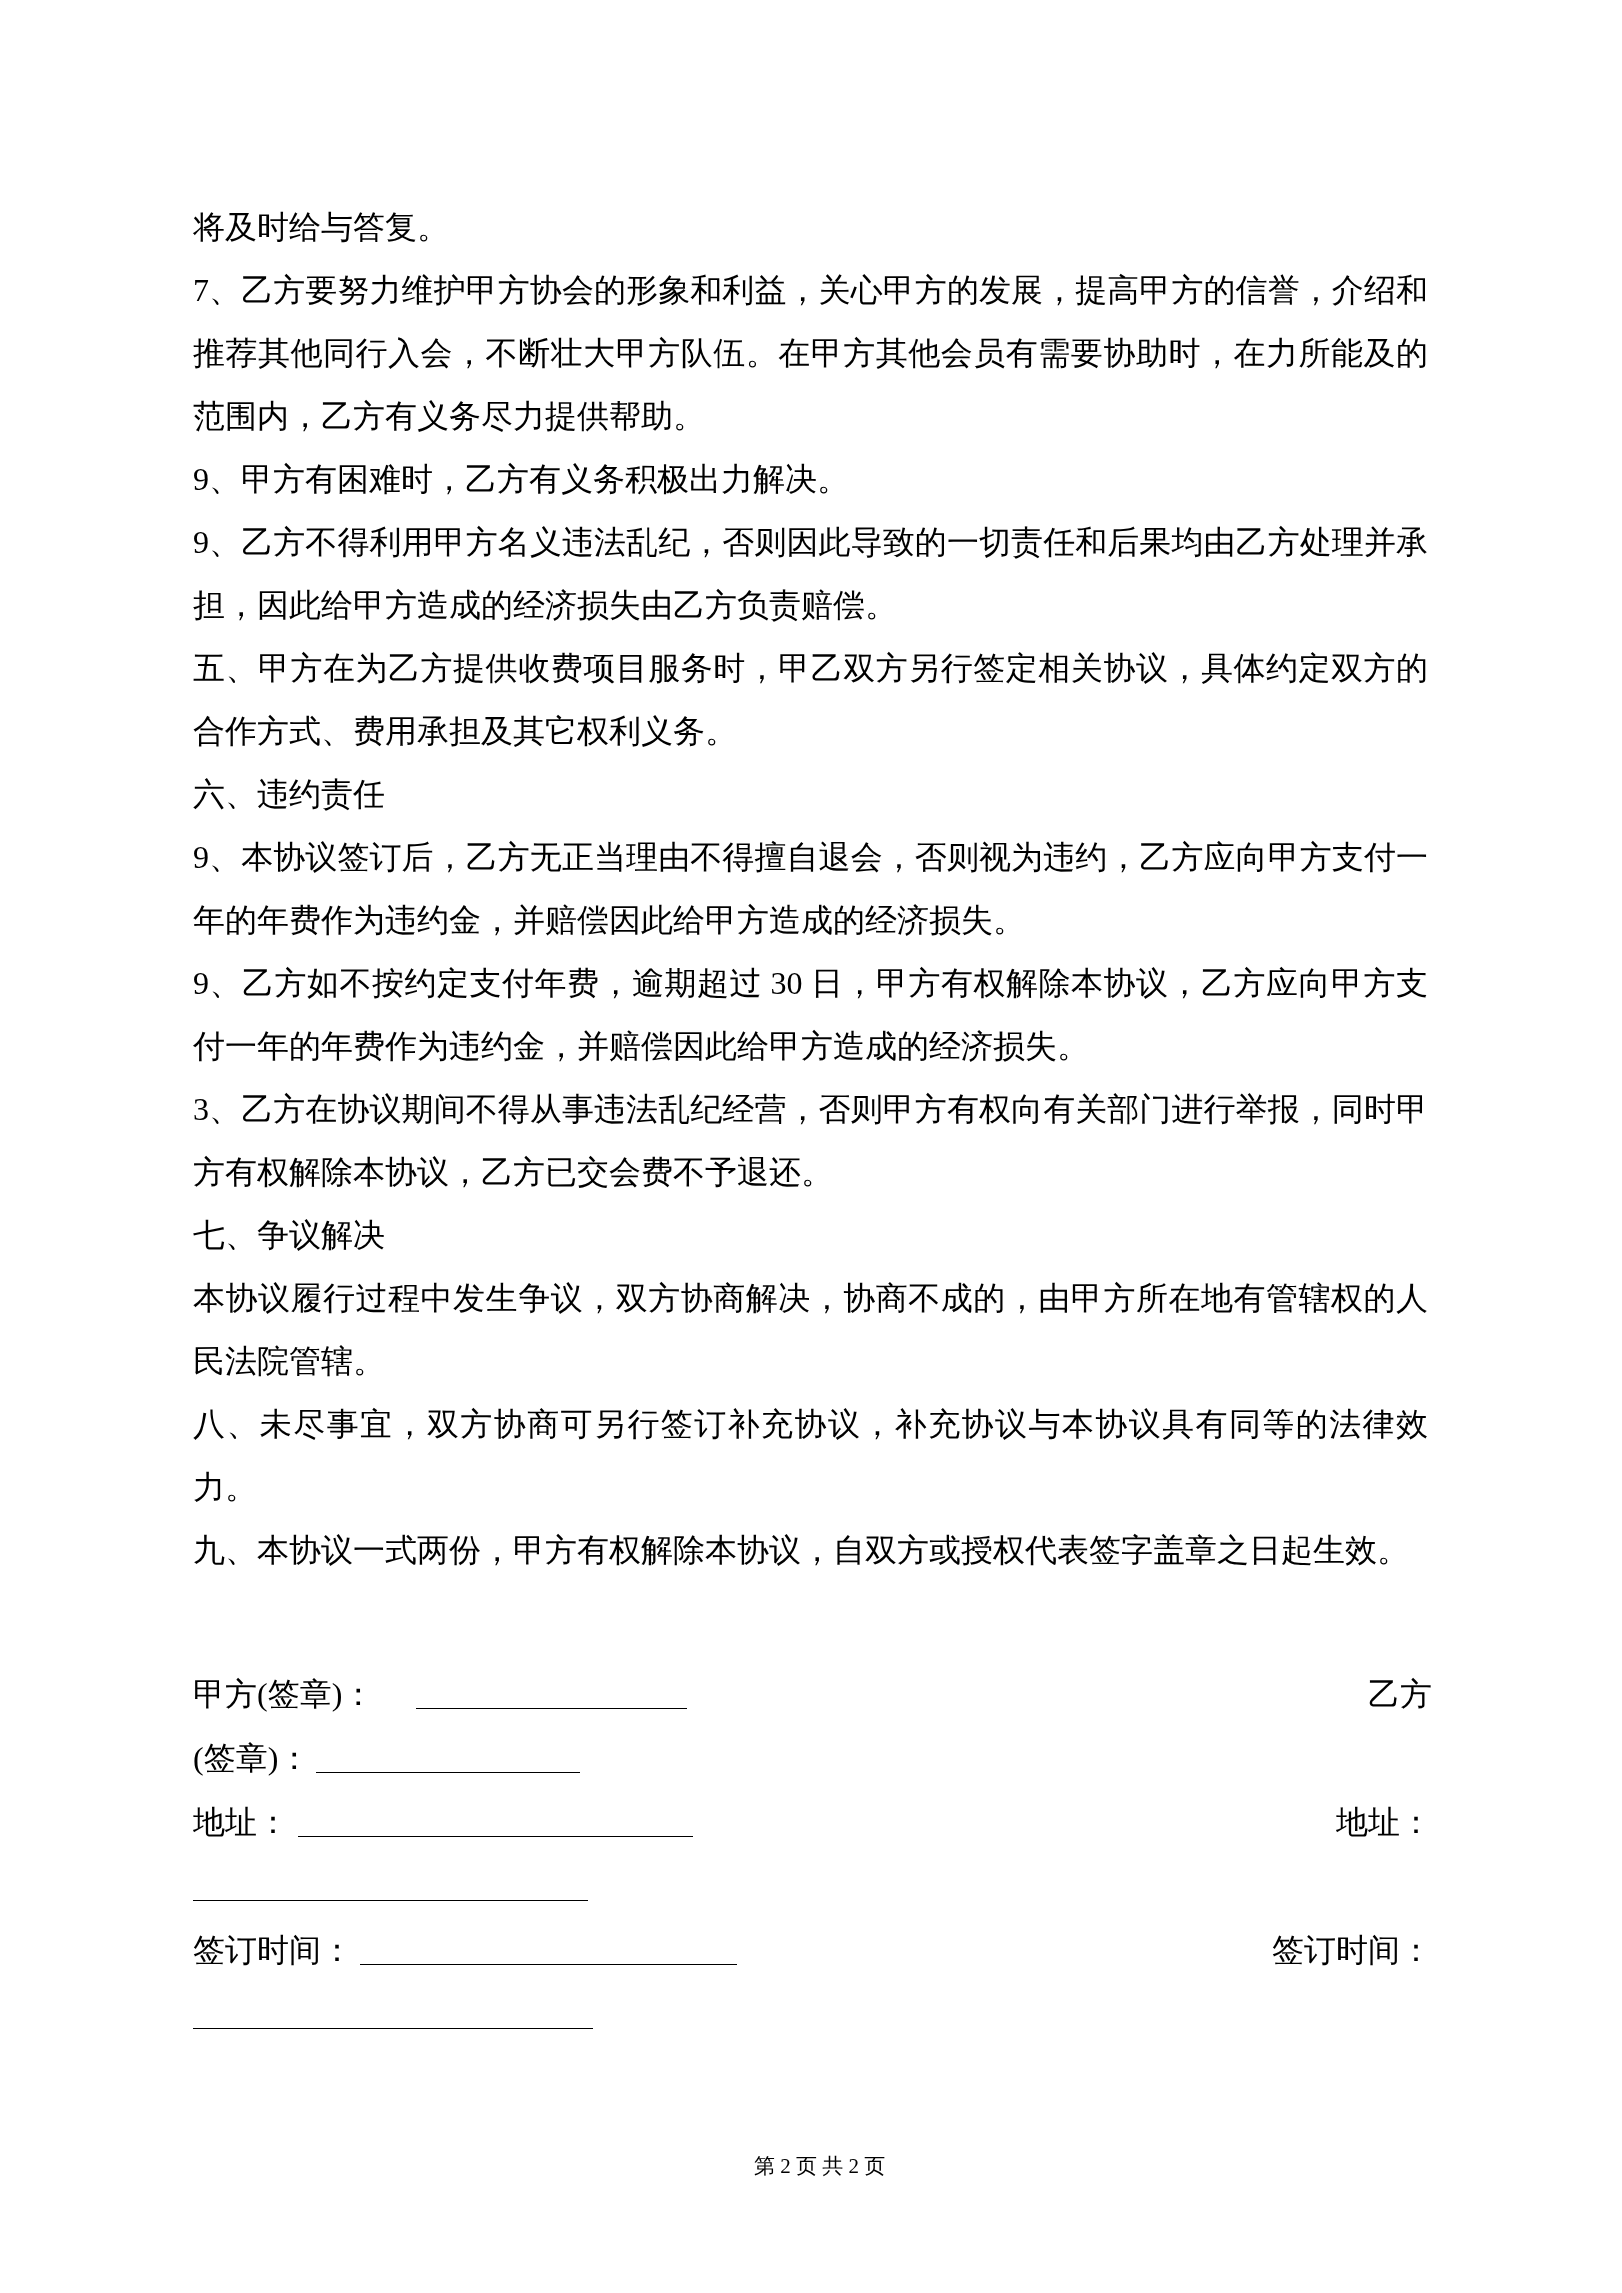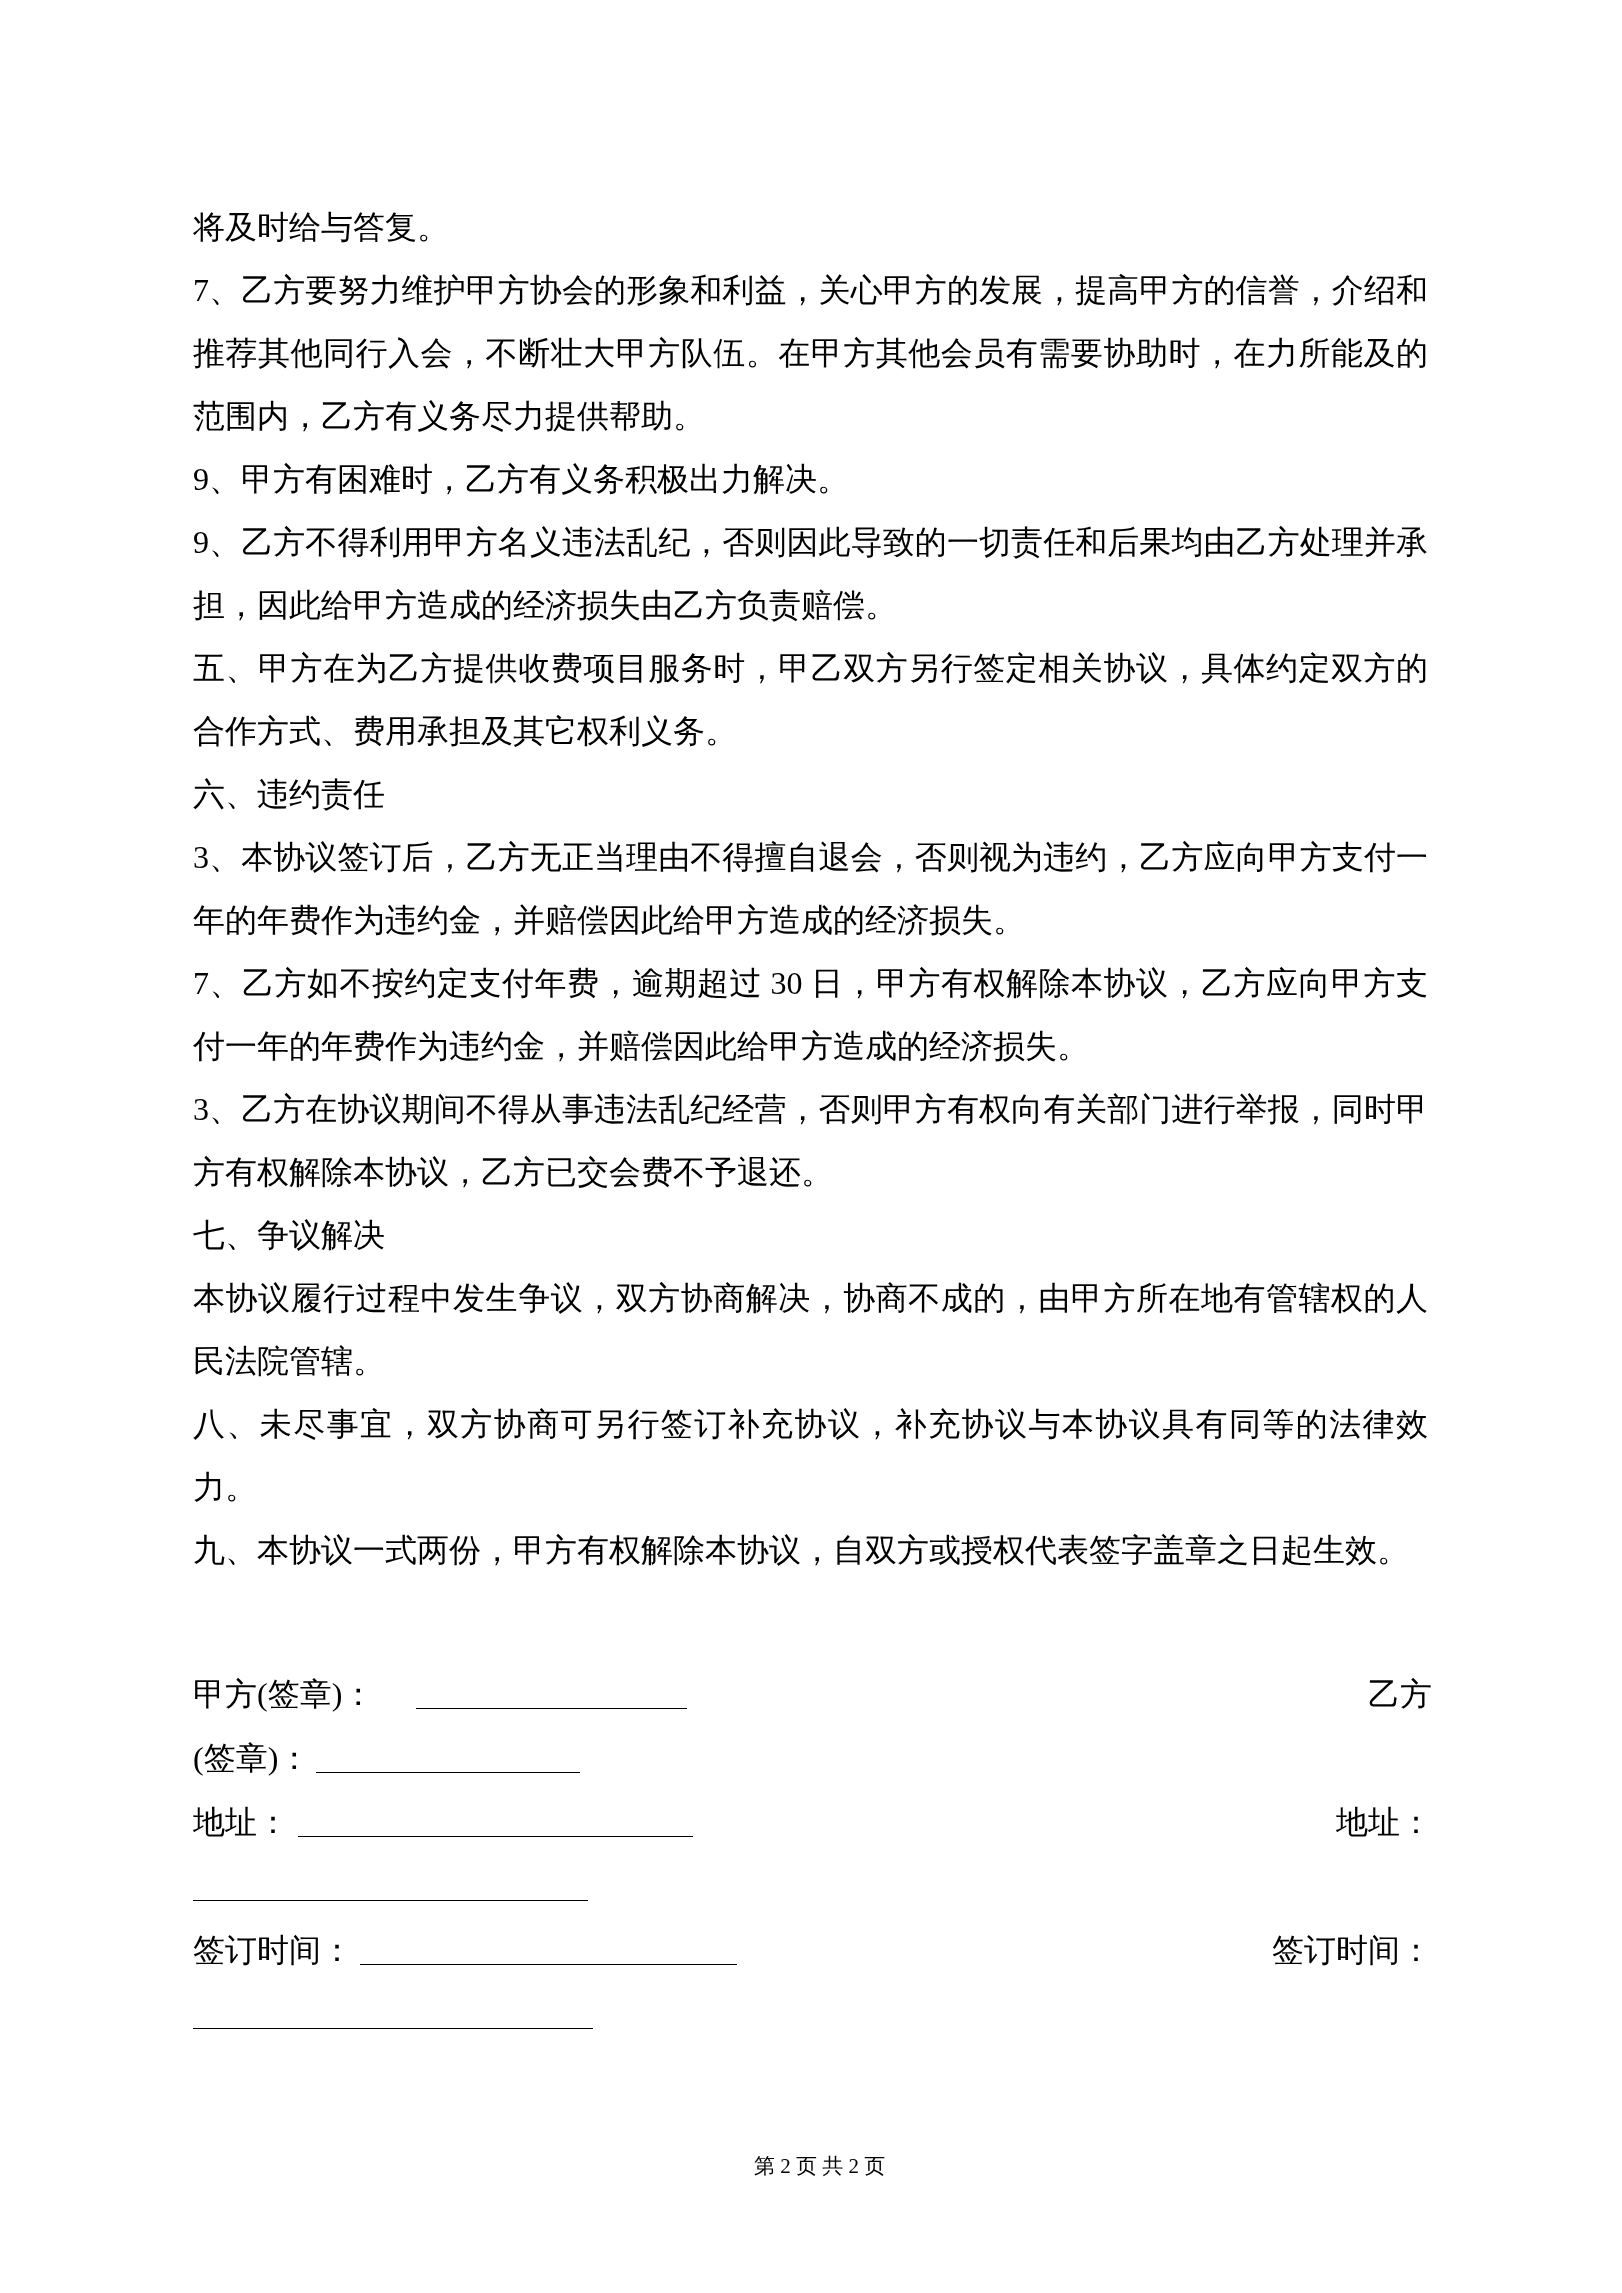--- a/index.html
+++ b/index.html
@@ -75,22 +75,22 @@
 
 <div class="page">
 
   <div class="content">
     <p class="para">将及时给与答复。</p>
     <p class="para">7、乙方要努力维护甲方协会的形象和利益，关心甲方的发展，提高甲方的信誉，介绍和推荐其他同行入会，不断壮大甲方队伍。在甲方其他会员有需要协助时，在力所能及的范围内，乙方有义务尽力提供帮助。</p>
     <p class="para">9、甲方有困难时，乙方有义务积极出力解决。</p>
     <p class="para">9、乙方不得利用甲方名义违法乱纪，否则因此导致的一切责任和后果均由乙方处理并承担，因此给甲方造成的经济损失由乙方负责赔偿。</p>
     <p class="para">五、甲方在为乙方提供收费项目服务时，甲乙双方另行签定相关协议，具体约定双方的合作方式、费用承担及其它权利义务。</p>
     <p class="para">六、违约责任</p>
-    <p class="para">3、本协议签订后，乙方无正当理由不得擅自退会，否则视为违约，乙方应向甲方支付一年的年费作为违约金，并赔偿因此给甲方造成的经济损失。</p>
-    <p class="para">7、乙方如不按约定支付年费，逾期超过 30 日，甲方有权解除本协议，乙方应向甲方支付一年的年费作为违约金，并赔偿因此给甲方造成的经济损失。</p>
+    <p class="para">9、本协议签订后，乙方无正当理由不得擅自退会，否则视为违约，乙方应向甲方支付一年的年费作为违约金，并赔偿因此给甲方造成的经济损失。</p>
+    <p class="para">9、乙方如不按约定支付年费，逾期超过 30 日，甲方有权解除本协议，乙方应向甲方支付一年的年费作为违约金，并赔偿因此给甲方造成的经济损失。</p>
     <p class="para">3、乙方在协议期间不得从事违法乱纪经营，否则甲方有权向有关部门进行举报，同时甲方有权解除本协议，乙方已交会费不予退还。</p>
     <p class="para">七、争议解决</p>
     <p class="para">本协议履行过程中发生争议，双方协商解决，协商不成的，由甲方所在地有管辖权的人民法院管辖。</p>
     <p class="para">八、未尽事宜，双方协商可另行签订补充协议，补充协议与本协议具有同等的法律效力。</p>
     <p class="para">九、本协议一式两份，甲方有权解除本协议，自双方或授权代表签字盖章之日起生效。</p>
   </div>
 
   <div class="signature">
 
     <div class="sig-row">

